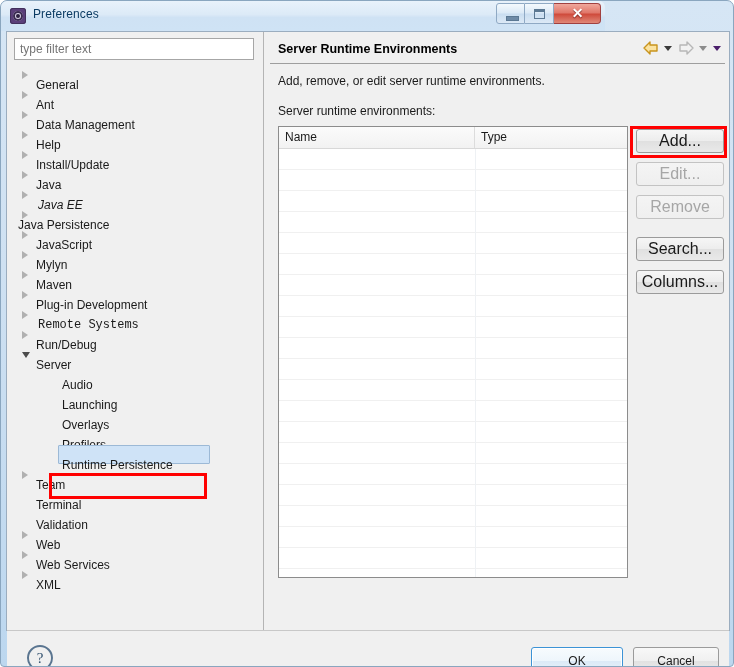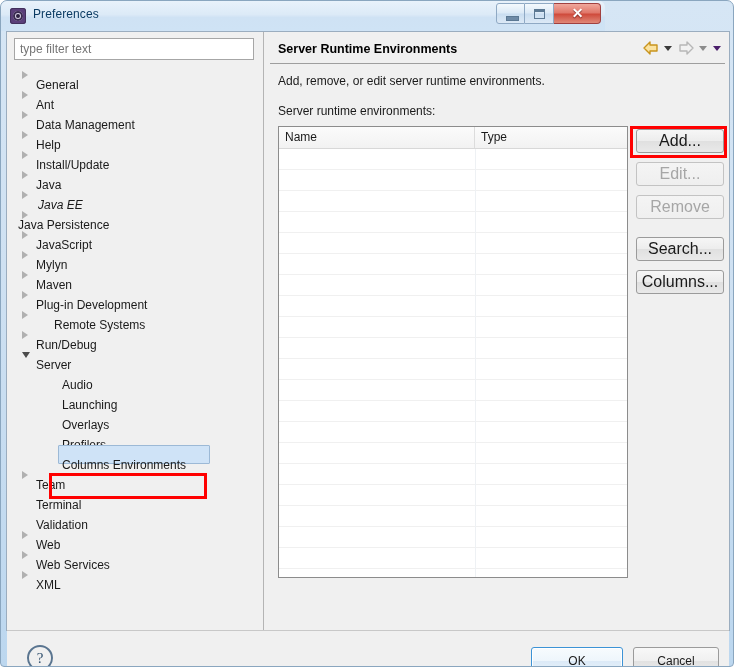--- a/index.html
+++ b/index.html
@@ -474,21 +474,21 @@
           <div class="tree-row">
             <span class="tw collapsed" style="left: 8px;"></span>
             <span class="label" style="left: 22px;">Maven</span>
           </div>
           <div class="tree-row">
             <span class="tw collapsed" style="left: 8px;"></span>
             <span class="label" style="left: 22px;">Plug-in Development</span>
           </div>
           <div class="tree-row">
             <span class="tw collapsed" style="left: 8px;"></span>
-            <span class="label" style="left: 40px;">Remote Systems</span>
+            <span class="label" style="left: 24px; font-family: Liberation Mono, monospace;">Remote Systems</span>
           </div>
           <div class="tree-row">
             <span class="tw collapsed" style="left: 8px;"></span>
             <span class="label" style="left: 22px;">Run/Debug</span>
           </div>
           <div class="tree-row">
             <span class="tw expanded" style="left: 8px;"></span>
             <span class="label" style="left: 22px;">Server</span>
           </div>
           <div class="tree-row">
@@ -498,21 +498,21 @@
             <span class="label" style="left: 48px;">Launching</span>
           </div>
           <div class="tree-row">
             <span class="label" style="left: 48px;">Overlays</span>
           </div>
           <div class="tree-row">
             <span class="label" style="left: 48px;">Profilers</span>
           </div>
           <div class="tree-row selected">
             <div class="sel-box" style="left: 44px; width: 152px;"></div>
-            <span class="label" style="left: 48px;">Columns Environments</span>
+            <span class="label" style="left: 48px;">Runtime Persistence</span>
           </div>
           <div class="tree-row">
             <span class="tw collapsed" style="left: 8px;"></span>
             <span class="label" style="left: 22px;">Team</span>
           </div>
           <div class="tree-row">
             <span class="label" style="left: 22px;">Terminal</span>
           </div>
           <div class="tree-row">
             <span class="label" style="left: 22px;">Validation</span>

